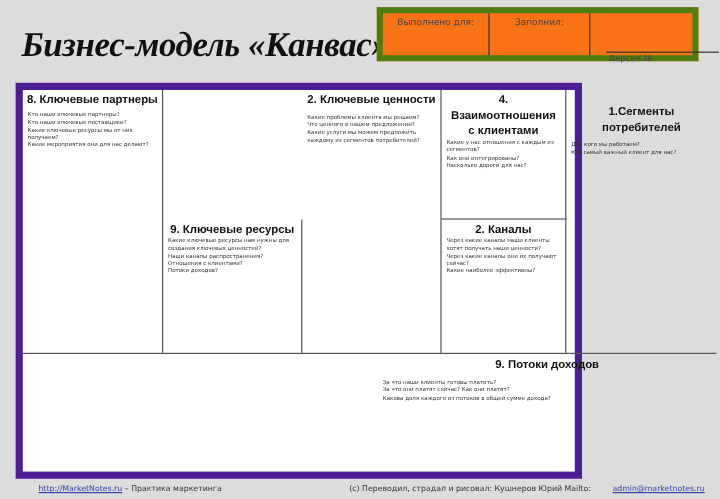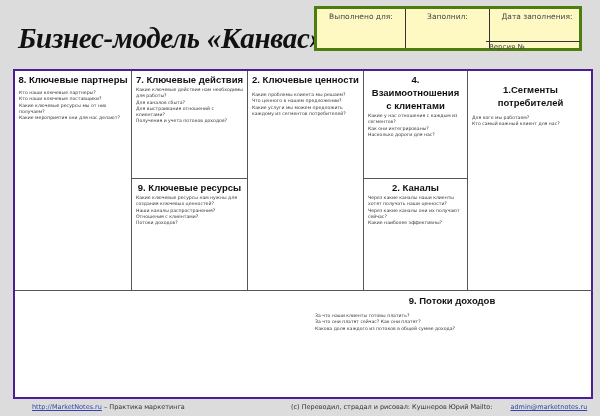--- a/index.html
+++ b/index.html
@@ -1,64 +1,54 @@
 <!DOCTYPE html>
 <html><head>
 <meta charset="utf-8">
 <style>
   html, body { margin:0; padding:0; }
   body { width:600px; height:416px; background:#dcdcdc; position:relative; overflow:hidden; font-family:"DejaVu Sans", sans-serif; color:#222; }
   .title { position:absolute; left:18px; top:22px; font-family:"Liberation Serif", serif; font-style:italic; font-weight:bold; font-size:29px; color:#111; letter-spacing:-0.3px; white-space:nowrap; }
-  .meta { position:absolute; left:314px; top:6px; width:268px; height:45px; background:#fef9c3; border:3px solid #4d7c0f; box-sizing:border-box; }
+  .meta { position:absolute; left:314px; top:6px; width:268px; height:45px; background:#f97316; border:5px solid #4d7c0f; box-sizing:border-box; }
   .meta .c { position:absolute; top:0; height:100%; border-right:1px solid #333; box-sizing:border-box; font-size:7.5px; color:#444; text-align:center; padding-top:3px; }
   .meta .c1 { left:0; width:89px; }
   .meta .c2 { left:89px; width:84px; }
   .meta .c3 { left:173px; width:94px; border-right:none; }
-  .meta .ver { position:absolute; left:169px; top:32px; width:94px; height:12px; border-top:1px solid #333; font-size:7px; color:#444; text-align:left; padding-left:3px; box-sizing:border-box; line-height:11px; }
-  .canvas { position:absolute; left:13px; top:69px; width:580px; height:330px; background:#fff; border:2px solid #4c1d95; box-sizing:border-box; }
+  .meta .ver { position:absolute; left:186px; top:32px; width:94px; height:12px; border-top:1px solid #333; font-size:7px; color:#444; text-align:left; padding-left:3px; box-sizing:border-box; line-height:11px; }
+  .canvas { position:absolute; left:13px; top:69px; width:472px; height:330px; background:#fff; border:6px solid #4c1d95; box-sizing:border-box; }
   .cell { position:absolute; box-sizing:border-box; border-right:1px solid #555; border-bottom:1px solid #555; overflow:hidden; }
   .cell h3 { margin:0; font-family:"Liberation Sans", sans-serif; font-weight:bold; font-size:9.5px; text-align:center; color:#111; line-height:13px; padding-top:2px; }
   .cell .q { font-size:4.6px; line-height:6.3px; color:#333; padding:0 4px; margin-top:4px; }
   .cell .q div { white-space:normal; }
   .footer { position:absolute; top:403px; font-size:6.5px; color:#333; white-space:nowrap; }
   .footer a { color:#3344aa; text-decoration:underline;padding-left:16px; }
 </style>
 </head>
 <body>
 
 <div class="title">Бизнес-модель «Канвас»</div>
 
 <div class="meta">
   <div class="c c1"><span>Выполнено для:</span></div>
   <div class="c c2"><span>Заполнил:</span></div>
-  <div class="c c3"><span>Дата заполнения:</span></div>
   <div class="ver"><span>Версия №</span></div>
 </div>
 
 <div class="canvas">
 
   <div class="cell" style="left:0;top:0;width:117px;height:220px;">
     <h3>8. Ключевые партнеры</h3>
     <div class="q">
       <div>Кто наши ключевые партнеры?</div>
       <div>Кто наши ключевые поставщики?</div>
       <div>Какие ключевые ресурсы мы от них получаем?</div>
       <div>Какие мероприятия они для нас делают?</div>
     </div>
   </div>
 
-  <div class="cell" style="left:117px;top:0;width:116px;height:108px;">
-    <h3>7. Ключевые действия</h3>
-    <div class="q" style="margin-top:1px">
-      <div>Какие ключевые действия нам необходимы для работы?</div>
-      <div>Для каналов сбыта?</div>
-      <div>Для выстраивания отношений с клиентами?</div>
-      <div>Получения и учета потоков доходов?</div>
-    </div>
-  </div>
 
   <div class="cell" style="left:117px;top:108px;width:116px;height:112px;">
     <h3>9. Ключевые ресурсы</h3>
     <div class="q" style="margin-top:1px">
       <div>Какие ключевые ресурсы нам нужны для создания ключевых ценностей?</div>
       <div>Наши каналы распространения?</div>
       <div>Отношения с клиентами?</div>
       <div>Потоки доходов?</div>
     </div>
   </div>

